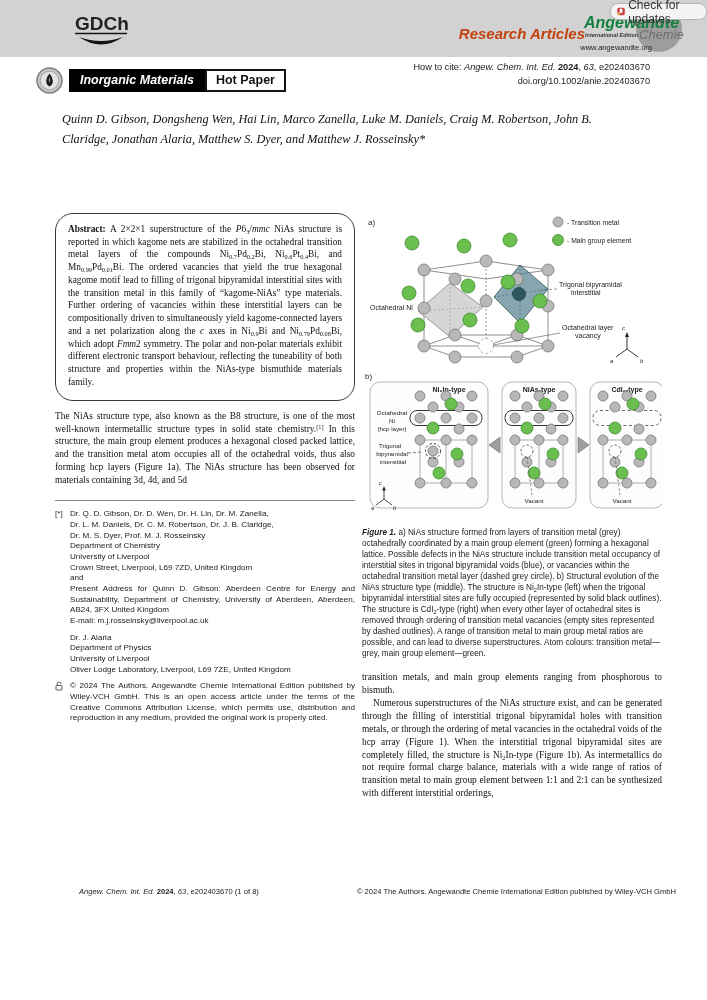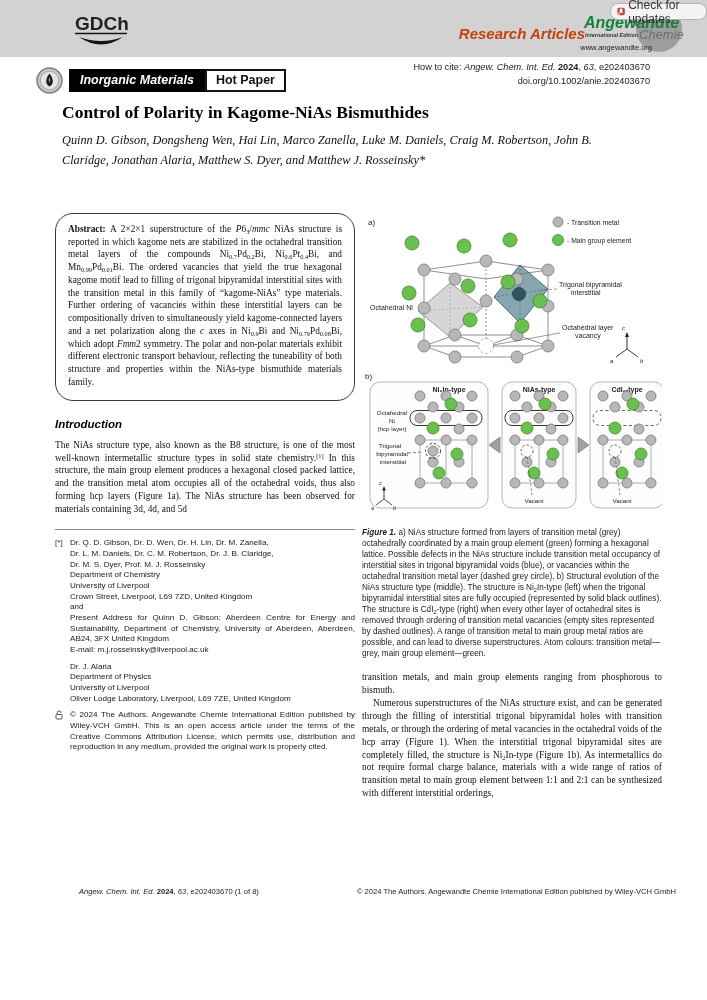--- a/index.html
+++ b/index.html
@@ -117,30 +117,28 @@
     <div class="cat-badge">Inorganic Materials</div>
     <div class="hot-badge">Hot Paper</div>
   </div>
 
   <div class="cite-block">
     <div>How to cite: <i>Angew. Chem. Int. Ed.</i> <b>2024</b>, <i>63</i>, e202403670</div>
     <div>doi.org/10.1002/anie.202403670</div>
   </div>
 
   <div class="title-block">
-    <div class="art-title">Control of Polarity in Kagome-NiAs Bismuthides</div>
     <div class="art-authors">Quinn D. Gibson, Dongsheng Wen, Hai Lin, Marco Zanella, Luke M. Daniels, Craig M. Robertson, John B. Claridge, Jonathan Alaria, Matthew S. Dyer, and Matthew J. Rosseinsky*</div>
   </div>
 
   <div class="col-left">
     <div class="abstract-box">
       <div class="abs-text"><b>Abstract:</b> A 2×2×1 superstructure of the <i>P</i>6<sub>3</sub>/<i>mmc</i> NiAs structure is reported in which kagome nets are stabilized in the octahedral transition metal layers of the compounds Ni<sub>0.7</sub>Pd<sub>0.2</sub>Bi, Ni<sub>0.6</sub>Pt<sub>0.4</sub>Bi, and Mn<sub>0.99</sub>Pd<sub>0.01</sub>Bi. The ordered vacancies that yield the true hexagonal kagome motif lead to filling of trigonal bipyramidal interstitial sites with the transition metal in this family of “kagome-NiAs” type materials. Further ordering of vacancies within these interstitial layers can be compositionally driven to simultaneously yield kagome-connected layers and a net polarization along the <i>c</i> axes in Ni<sub>0.9</sub>Bi and Ni<sub>0.79</sub>Pd<sub>0.08</sub>Bi, which adopt <i>Fmm</i>2 symmetry. The polar and non-polar materials exhibit different electronic transport behaviour, reflecting the tuneability of both structure and properties within the NiAs-type bismuthide materials family.</div>
     </div>
 
-    <div class="intro-head">Introduction</div>
     <div class="body-para">The NiAs structure type, also known as the B8 structure, is one of the most well-known intermetallic structure types in solid state chemistry.<sup>[1]</sup> In this structure, the main group element produces a hexagonal closed packed lattice, and the transition metal atom occupies all of the octahedral voids, thus also forming hcp layers (Figure 1a). The NiAs structure has been observed for materials containing 3d, 4d, and 5d</div>
 
     <hr class="fn-rule">
 
     <div class="footnote">
       <div class="fn-marker">[*]</div>
       <div class="fn-body">Dr. Q. D. Gibson, Dr. D. Wen, Dr. H. Lin, Dr. M. Zanella,<br>Dr. L. M. Daniels, Dr. C. M. Robertson, Dr. J. B. Claridge,<br>Dr. M. S. Dyer, Prof. M. J. Rosseinsky<br>Department of Chemistry<br>University of Liverpool<br>Crown Street, Liverpool, L69 7ZD, United Kingdom<br>and<br>Present Address for Quinn D. Gibson: Aberdeen Centre for Energy and Sustainability, Department of Chemistry, University of Aberdeen, Aberdeen, AB24, 3FX United Kingdom<br>E-mail: m.j.rosseinsky@liverpool.ac.uk</div>
     </div>
 
     <div class="footnote">

